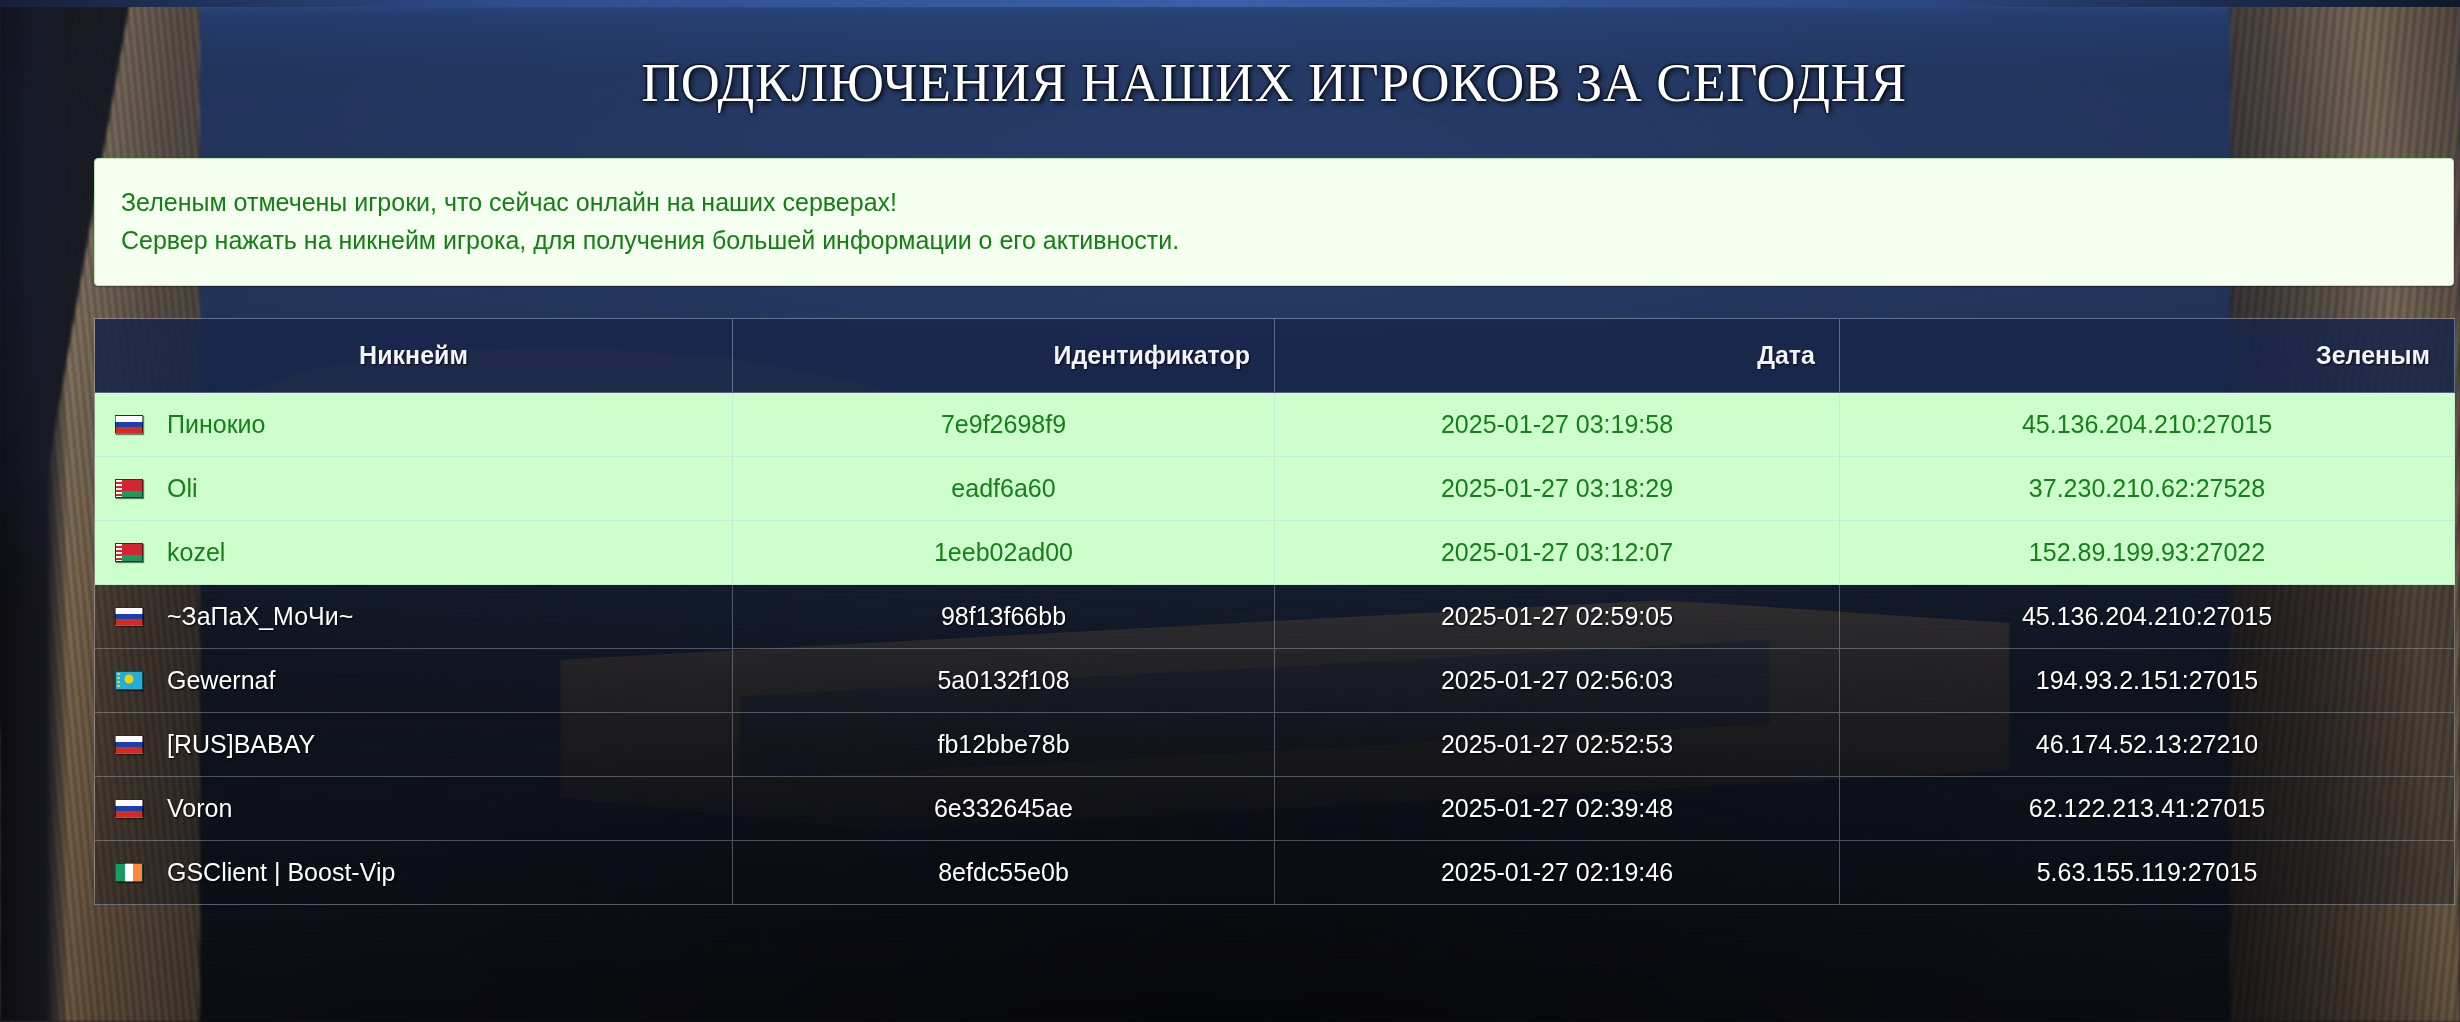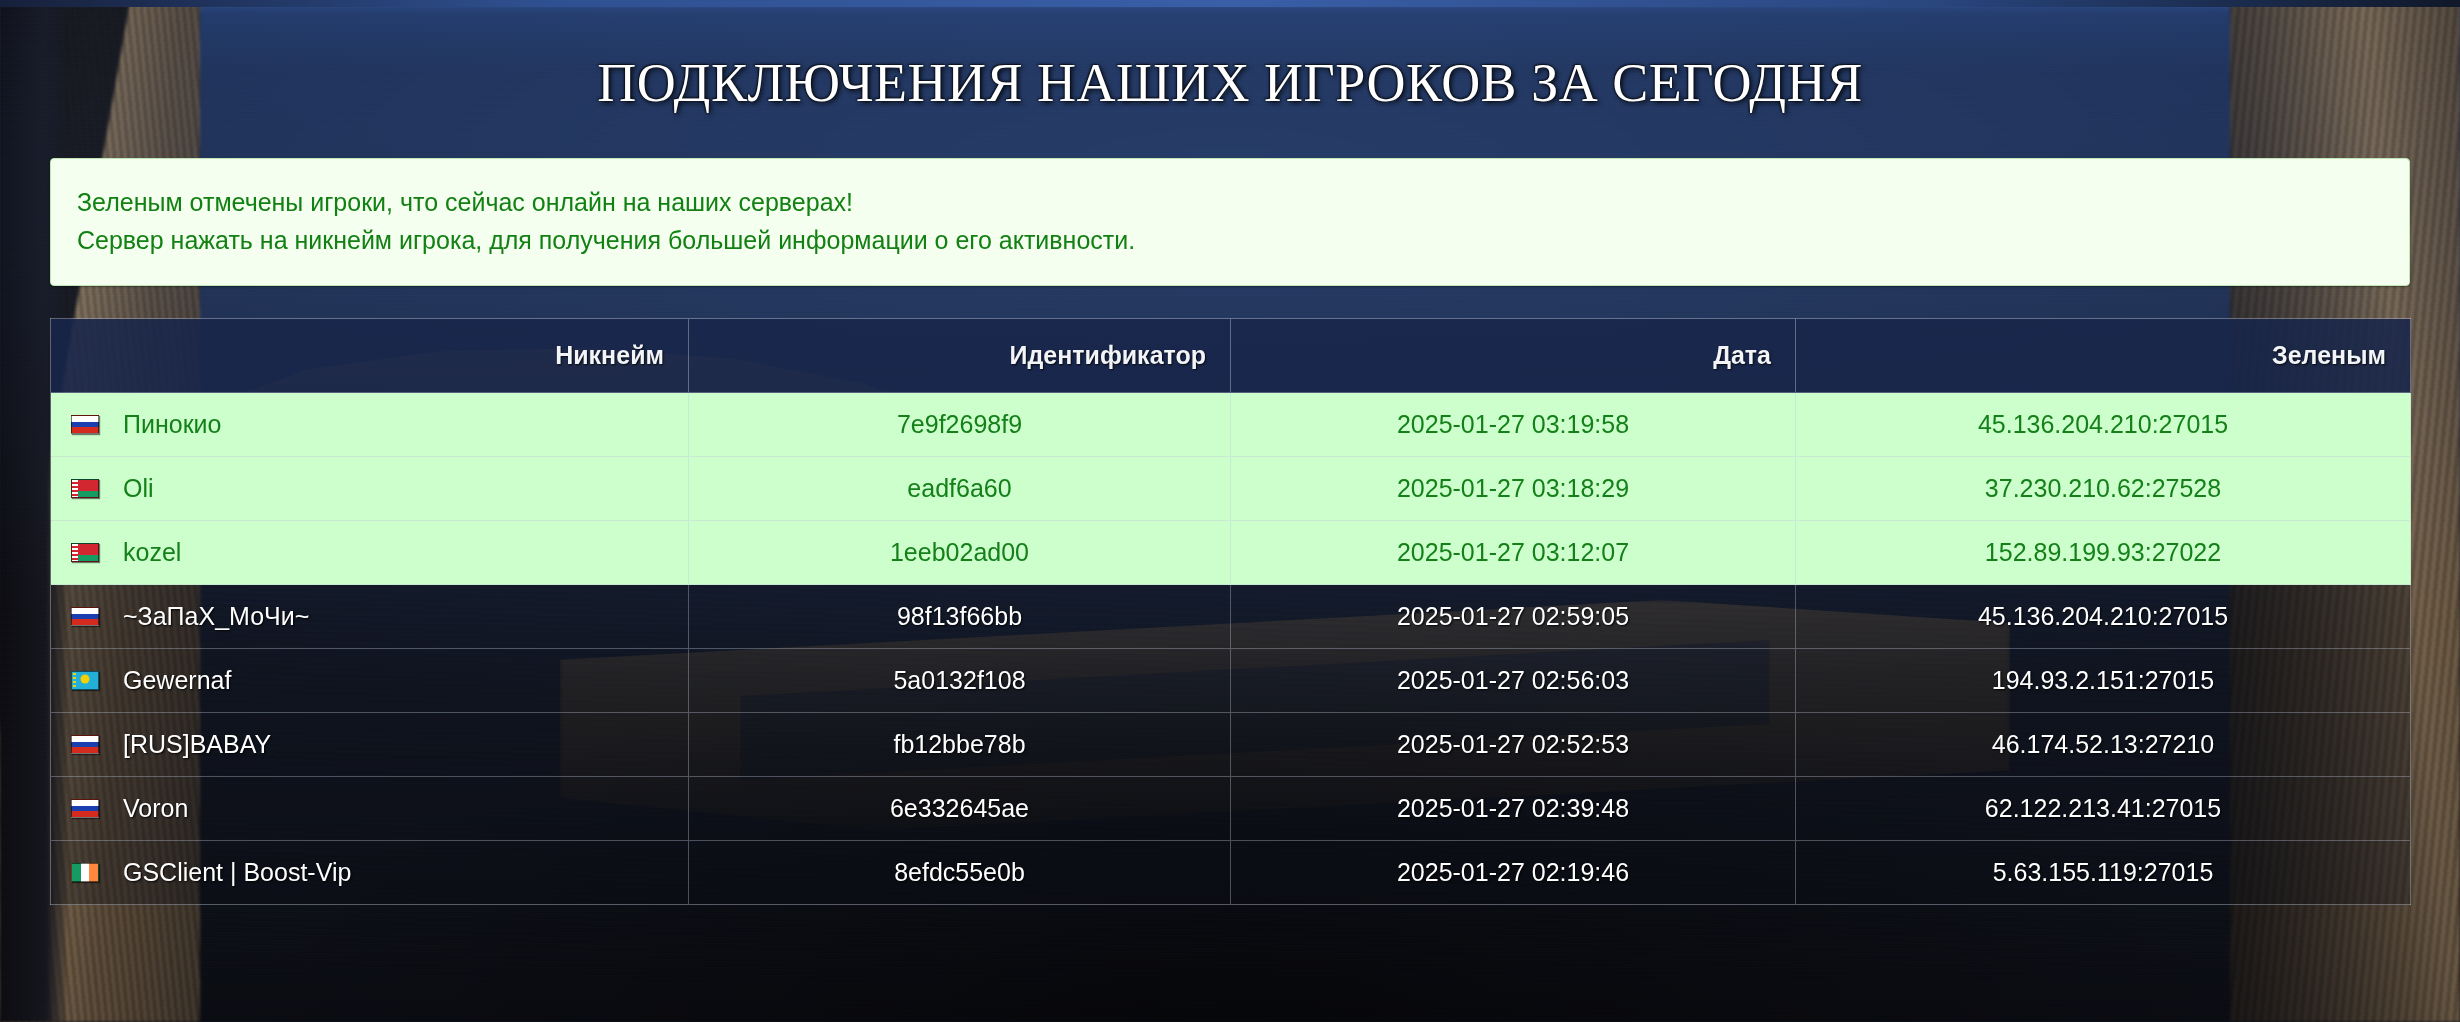--- a/index.html
+++ b/index.html
@@ -10,20 +10,21 @@
     overflow: hidden;
     font-family: "Liberation Sans", sans-serif;
   }
 
   #page {
     position: relative;
     width: 2460px;
     height: 1022px;
     background: #1a2438;
     overflow: hidden;
+    padding-left: 44px;
   }
 
   
   #bg-sky {
     position: absolute;
     inset: 0;
     background:
       linear-gradient(180deg,
         #2b4a86 0px,
         #1f3766 14px,
@@ -174,21 +175,21 @@
     background: rgba(24,38,74,0.88);
     color: #f2f4f8;
     font-size: 25px;
     font-weight: bold;
     padding: 22px 24px;
     border-right: 1px solid rgba(190,200,215,0.42);
     text-align: right;
     text-shadow: 1px 1px 2px rgba(0,0,0,0.8);
     white-space: nowrap;
   }
-  #players-table thead th.th-nick { text-align: right; }
+  #players-table thead th.th-nick { text-align: center; }
   #players-table thead th:last-child { border-right: none; }
 
   #players-table tbody td {
     padding: 17px 24px;
     font-size: 25px;
     text-align: center;
     border-top: 1px solid rgba(190,200,215,0.36);
     border-right: 1px solid rgba(190,200,215,0.36);
     white-space: nowrap;
     vertical-align: middle;

